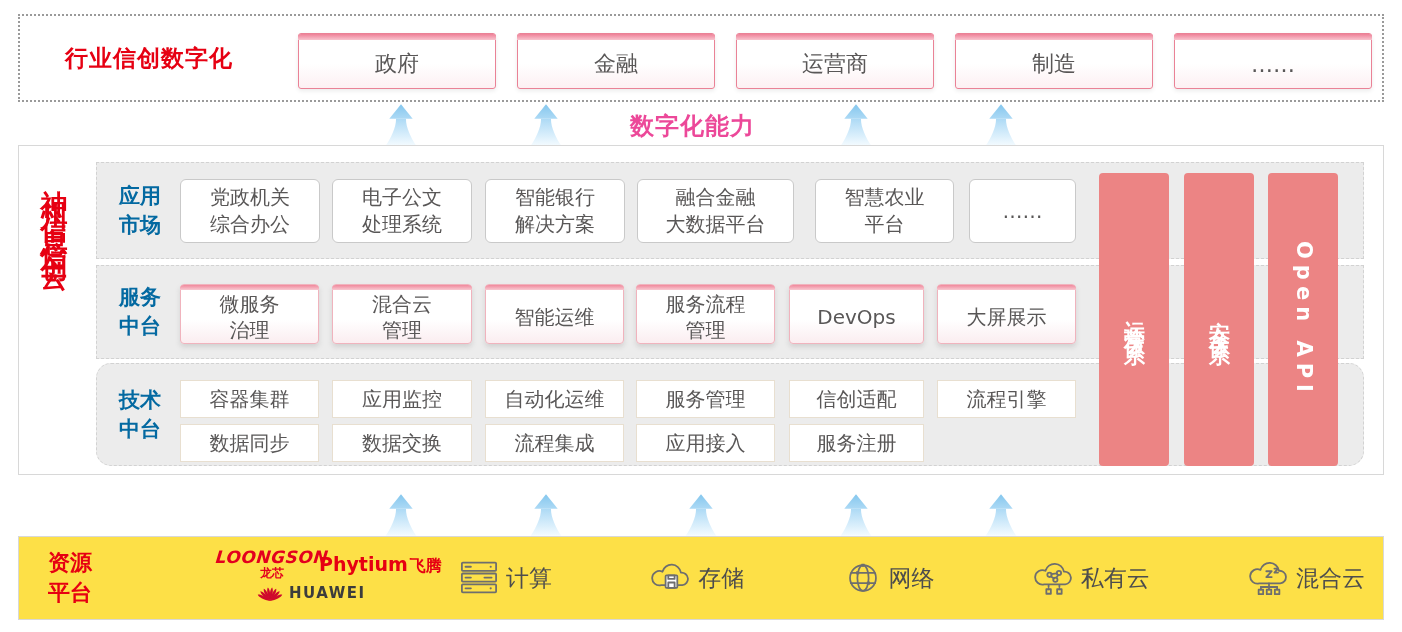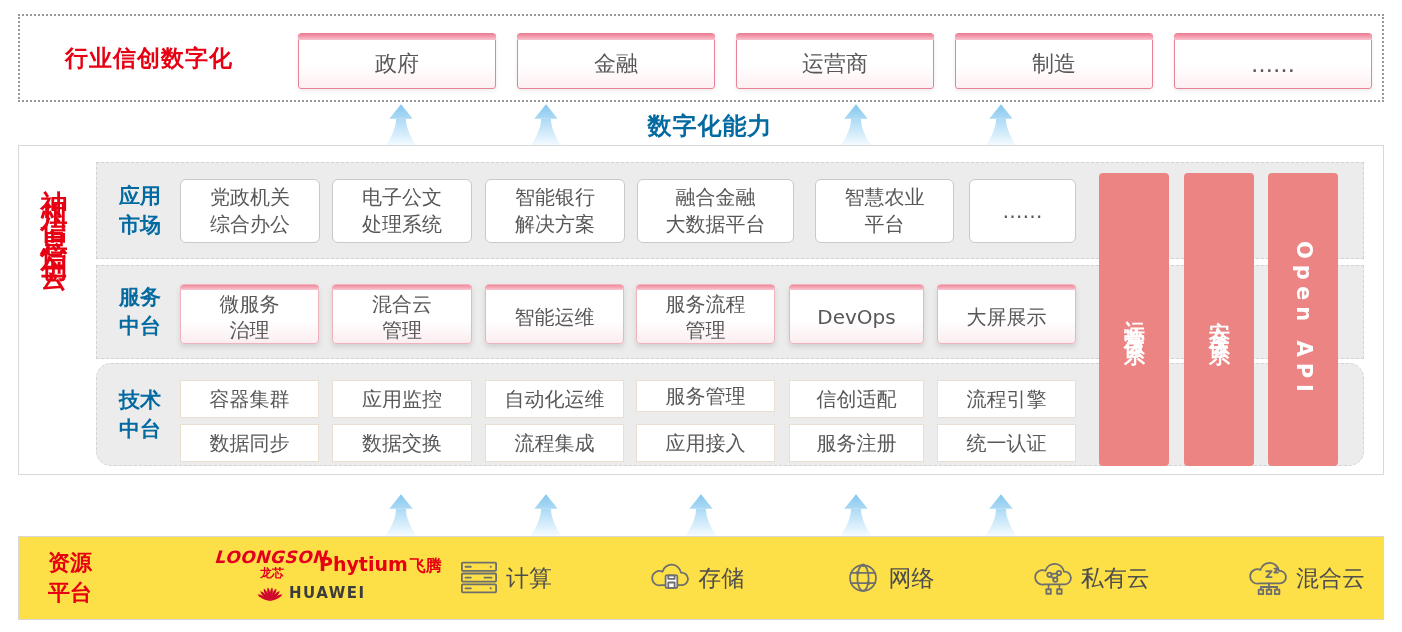--- a/index.html
+++ b/index.html
@@ -16,22 +16,22 @@
   .cap-box{position:relative;box-sizing:border-box;border:1px solid #ea8296;border-radius:3px;
     background:linear-gradient(180deg,#ffffff 55%,#fdf0f3);
     display:flex;align-items:center;justify-content:center;
     font-size:22px;color:#595757;padding-top:6px;box-shadow:0 2px 4px rgba(0,0,0,.08);}
   .cap-box::before{content:"";position:absolute;top:0;left:-1px;right:-1px;height:6px;
     background:linear-gradient(180deg,#ee8097,#f8c5cf);border-radius:3px 3px 0 0;}
   .banner-box{width:198px;height:56px;text-align:center;}
 
   
   .arrow{position:absolute;width:36px;height:42px;}
-  .cap-label{position:absolute;left:630px;top:110px;width:160px;text-align:center;
-    font-size:24px;font-weight:bold;color:#0369a1;letter-spacing:1px;}
+  .cap-label{position:absolute;left:630px;top:110px;width:160px;
+    font-size:24px;font-weight:bold;color:#ec4899;letter-spacing:1px;}
 
   
   .main-box{position:absolute;left:18px;top:145px;width:1366px;height:330px;
     border:1px solid #d8d8d8;box-sizing:border-box;background:#fff;}
   .v-title{position:absolute;left:22px;top:22px;height:292px;
     writing-mode:vertical-rl;text-orientation:upright;
     font-size:27px;font-weight:bold;color:#e60012;letter-spacing:13px;line-height:1;}
   .band{position:absolute;left:77px;width:1268px;background:#ececec;
     border:1px dashed #d2d2d2;box-sizing:border-box;}
   .band-1{top:16px;height:97px;}
@@ -163,29 +163,28 @@
       <div class="svc-box pre" style="left:692px;top:18px;width:135px;height:60px">DevOps</div>
       <div class="svc-box pre" style="left:840px;top:18px;width:139px;height:60px">大屏展示</div>
     </div>
 
     <div class="band band-3">
       <div class="band-label pre">技术
 中台</div>
       <div class="tech-box" style="left:83px;top:16px;width:139px;height:38px">容器集群</div>
       <div class="tech-box" style="left:235px;top:16px;width:140px;height:38px">应用监控</div>
       <div class="tech-box" style="left:388px;top:16px;width:139px;height:38px">自动化运维</div>
-      <div class="tech-box" style="left:539px;top:16px;width:139px;height:32px">服务管理</div>
+      <div class="tech-box" style="left:539px;top:16px;width:139px;height:38px">服务管理</div>
       <div class="tech-box" style="left:692px;top:16px;width:135px;height:38px">信创适配</div>
       <div class="tech-box" style="left:840px;top:16px;width:139px;height:38px">流程引擎</div>
       <div class="tech-box" style="left:83px;top:60px;width:139px;height:38px">数据同步</div>
       <div class="tech-box" style="left:235px;top:60px;width:140px;height:38px">数据交换</div>
       <div class="tech-box" style="left:388px;top:60px;width:139px;height:38px">流程集成</div>
       <div class="tech-box" style="left:539px;top:60px;width:139px;height:38px">应用接入</div>
       <div class="tech-box" style="left:692px;top:60px;width:135px;height:38px">服务注册</div>
-      <div class="tech-box" style="left:840px;top:60px;width:139px;height:38px">统一认证</div>
     </div>
 
     <div class="pillar" style="left:1080px">
       <div class="pillar-text" style="text-orientation:upright">运营体系</div>
     </div>
     <div class="pillar" style="left:1165px">
       <div class="pillar-text" style="text-orientation:upright">安全体系</div>
     </div>
     <div class="pillar" style="left:1249px">
       <div class="pillar-text" style="letter-spacing:6px">Open API</div>

